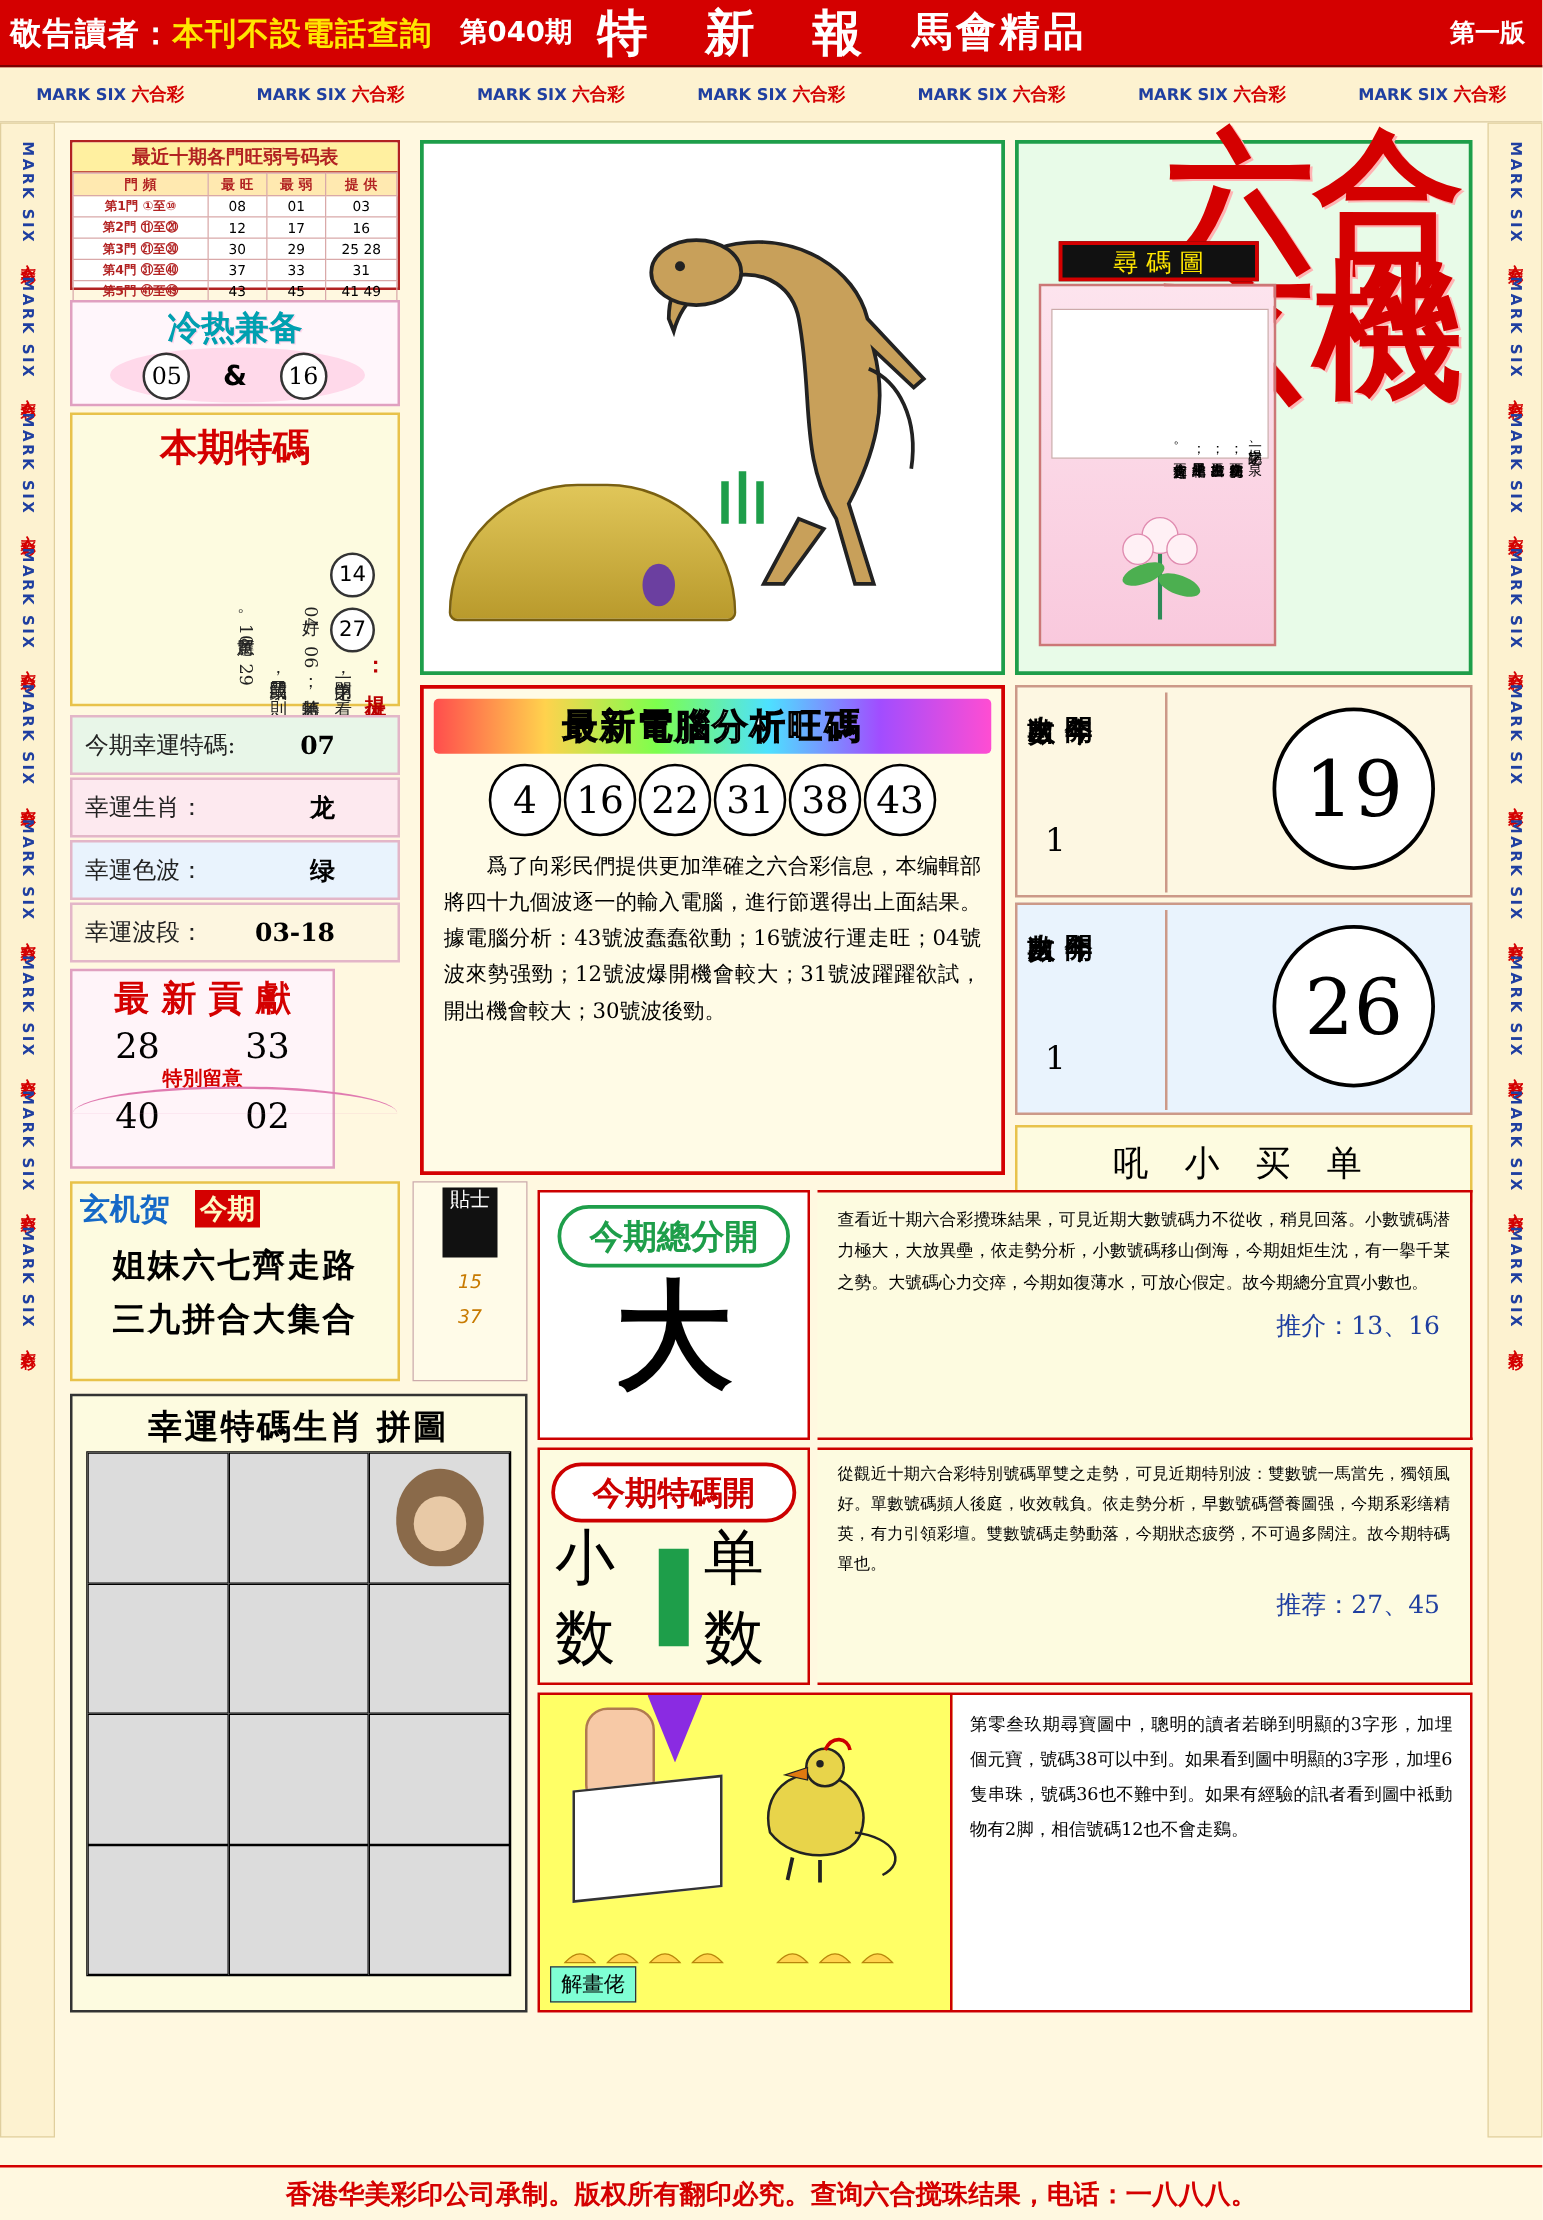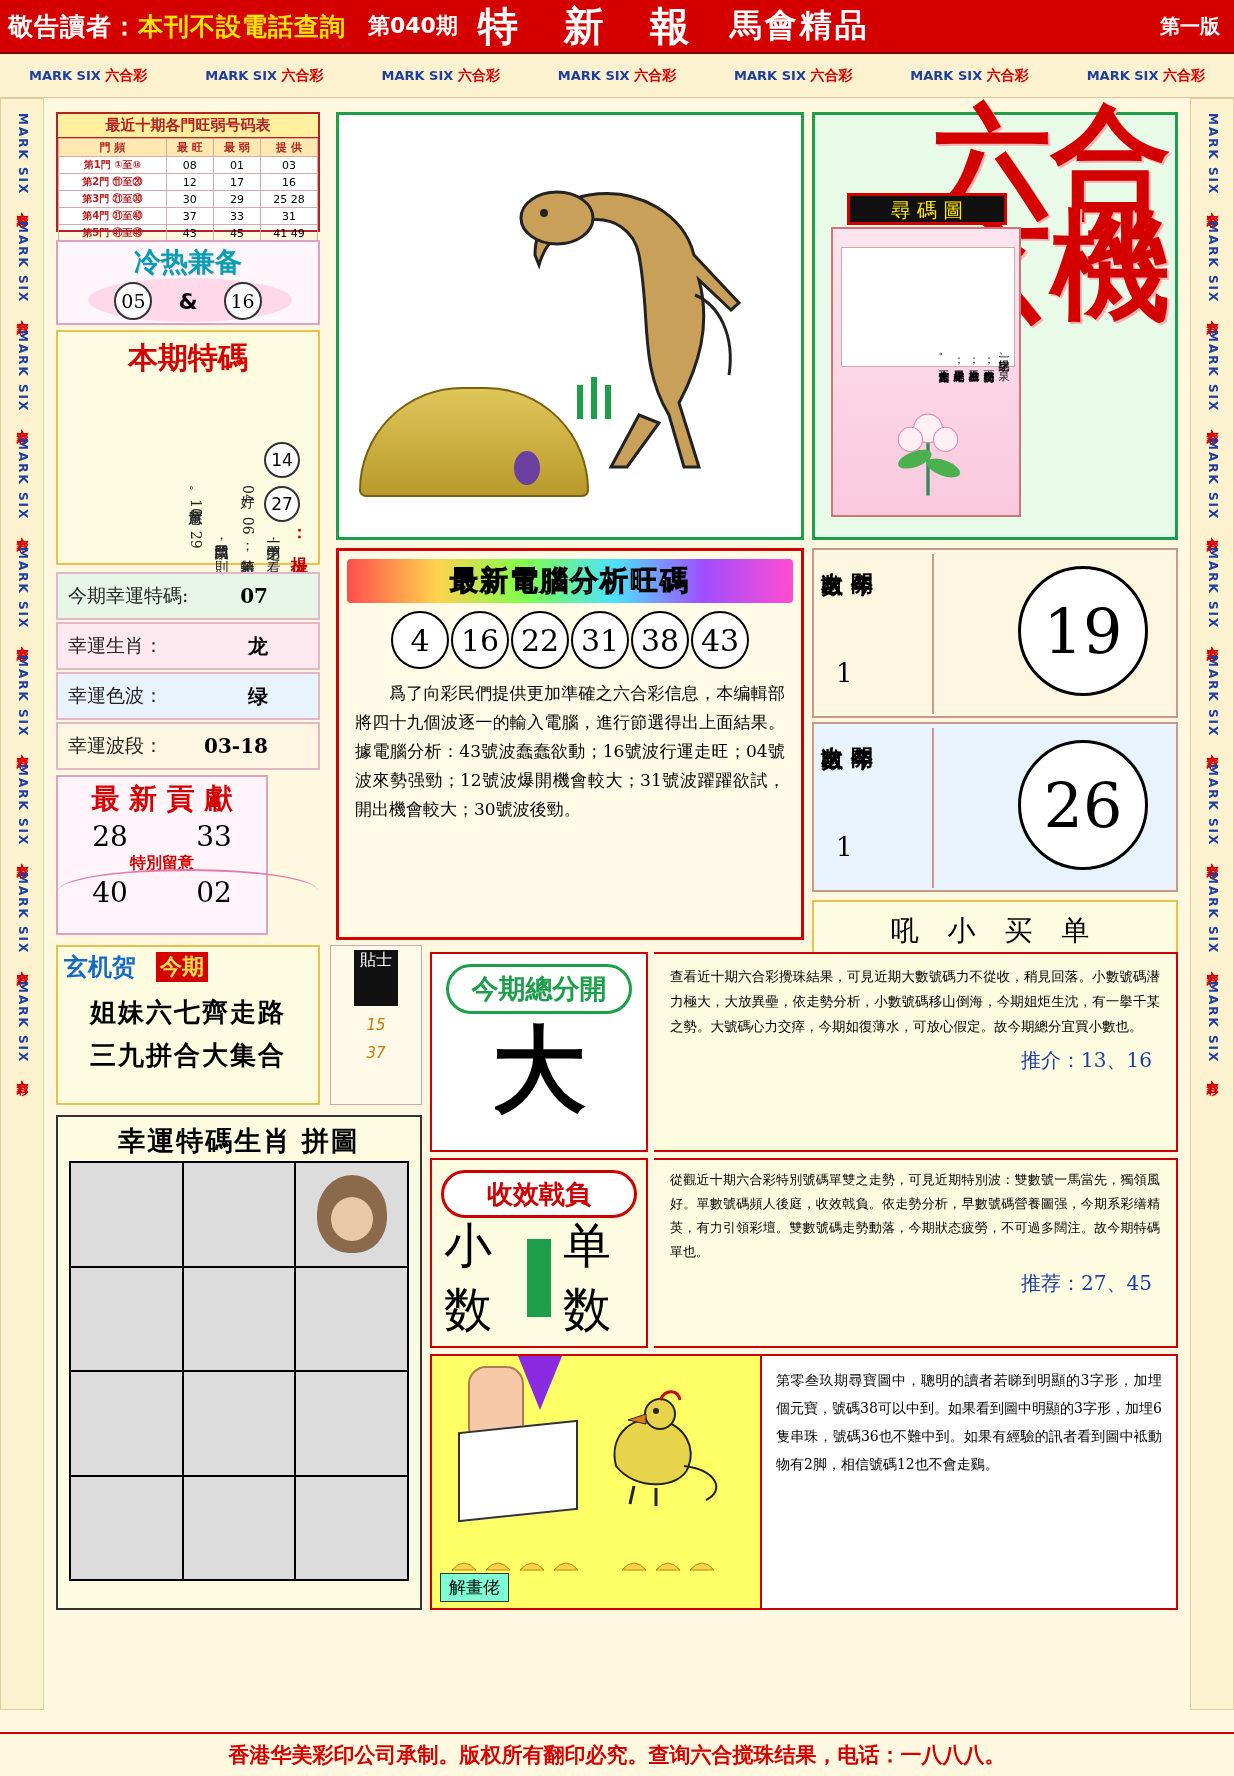--- a/index.html
+++ b/index.html
@@ -138,37 +138,37 @@
      font-family:"DejaVu Serif", serif; margin-top:2px;}
   #contrib .wave { position:absolute; left:0; top:92px; width:260px; height:22px;
      border-top:2px solid #e07ab0; border-radius:50%/100% 100% 0 0; }
 
   
   #xuanji { left:56px; top:945px; width:264px; height:160px;
      border:2px solid #e8c24a; background:#fdfbe0; }
   #xuanji .hd { display:flex; align-items:center; gap:20px; padding:4px 6px; }
   #xuanji .hd .b { font-size:24px; font-weight:bold; color:#1569c7;
      font-family:"DejaVu Serif", serif;}
-  #xuanji .hd .red { background:#d40000; color:#fde047; font-size:22px; font-weight:bold;
+  #xuanji .hd .red { background:#d40000; color:#fef9c3; font-size:22px; font-weight:bold;
      padding:0 4px; font-family:"DejaVu Serif", serif;}
   #xuanji .line { text-align:center; font-size:26px; font-weight:bold;
      font-family:"DejaVu Serif", serif; margin-top:8px; letter-spacing:2px;}
 
   #tieshi { left:330px; top:945px; width:92px; height:160px;
      border:1px solid #caa; background:#fffbe8; }
   #tieshi .blk { background:#111; color:#fff; width:44px; height:56px; margin:4px auto 0;
      font-size:16px; text-align:center; line-height:20px; font-family:"DejaVu Serif", serif;}
   #tieshi .n { text-align:center; font-size:15px; color:#c87a00; font-style:italic;
      margin-top:10px; }
 
   
   #shengxiao { left:56px; top:1115px; width:366px; height:495px;
      border:2px solid #333; background:#fdfbe0; }
   #shengxiao .ttl { text-align:center; font-size:27px; font-weight:bold;
-     font-family:Liberation Sans, sans-serif; padding:6px 0 2px; letter-spacing:2px;}
+     font-family:Liberation Serif, serif; padding:6px 0 2px; letter-spacing:2px;}
   #shengxiao .grid { display:grid; grid-template-columns:repeat(3,1fr);
      grid-template-rows:repeat(4,1fr); width:340px; height:420px; margin:0 auto;
      border:1px solid #000; }
   #shengxiao .cellimg { border:1px solid #000; background:#dcdcdc; position:relative;
      overflow:hidden; }
   .fur1{background:linear-gradient(150deg,#efe6dc,#cdbda9);}
   .fur2{background:linear-gradient(120deg,#e8e0d4,#bda98f);}
   .fur3{background:linear-gradient(160deg,#b8916a,#6d4a28);}
   .fur4{background:linear-gradient(140deg,#d9cfc2,#8d7a63);}
   .fur5{background:linear-gradient(170deg,#cfc5b6,#7a6a55);}
@@ -570,21 +570,21 @@
     <div class="big">大</div>
   </div>
   <div class="panel" id="zongtext">
     <p>查看近十期六合彩攪珠結果，可見近期大數號碼力不從收，稍見回落。小數號碼潜力極大，大放異壘，依走勢分析，小數號碼移山倒海，今期姐炬生沈，有一擧千某之勢。大號碼心力交瘁，今期如復薄水，可放心假定。故今期總分宜買小數也。</p>
     <div class="rec">
       <span>推介：</span><span>13、16</span>
     </div>
   </div>
 
   <div class="panel" id="temablock">
-    <div class="pill">收效戟負</div>
+    <div class="pill">今期特碼開</div>
     <div class="two">
       <div>小数</div>
       <div class="sep"></div>
       <div>单数</div>
     </div>
   </div>
   <div class="panel" id="tematext">
     <p>從觀近十期六合彩特別號碼單雙之走勢，可見近期特別波：雙數號一馬當先，獨領風好。單數號碼頻人後庭，收效戟負。依走勢分析，早數號碼營養圖强，今期系彩缮精英，有力引領彩壇。雙數號碼走勢動落，今期狀态疲勞，不可過多闊注。故今期特碼單也。</p>
     <div class="rec">
       <span>推荐：</span><span>27、45</span>

